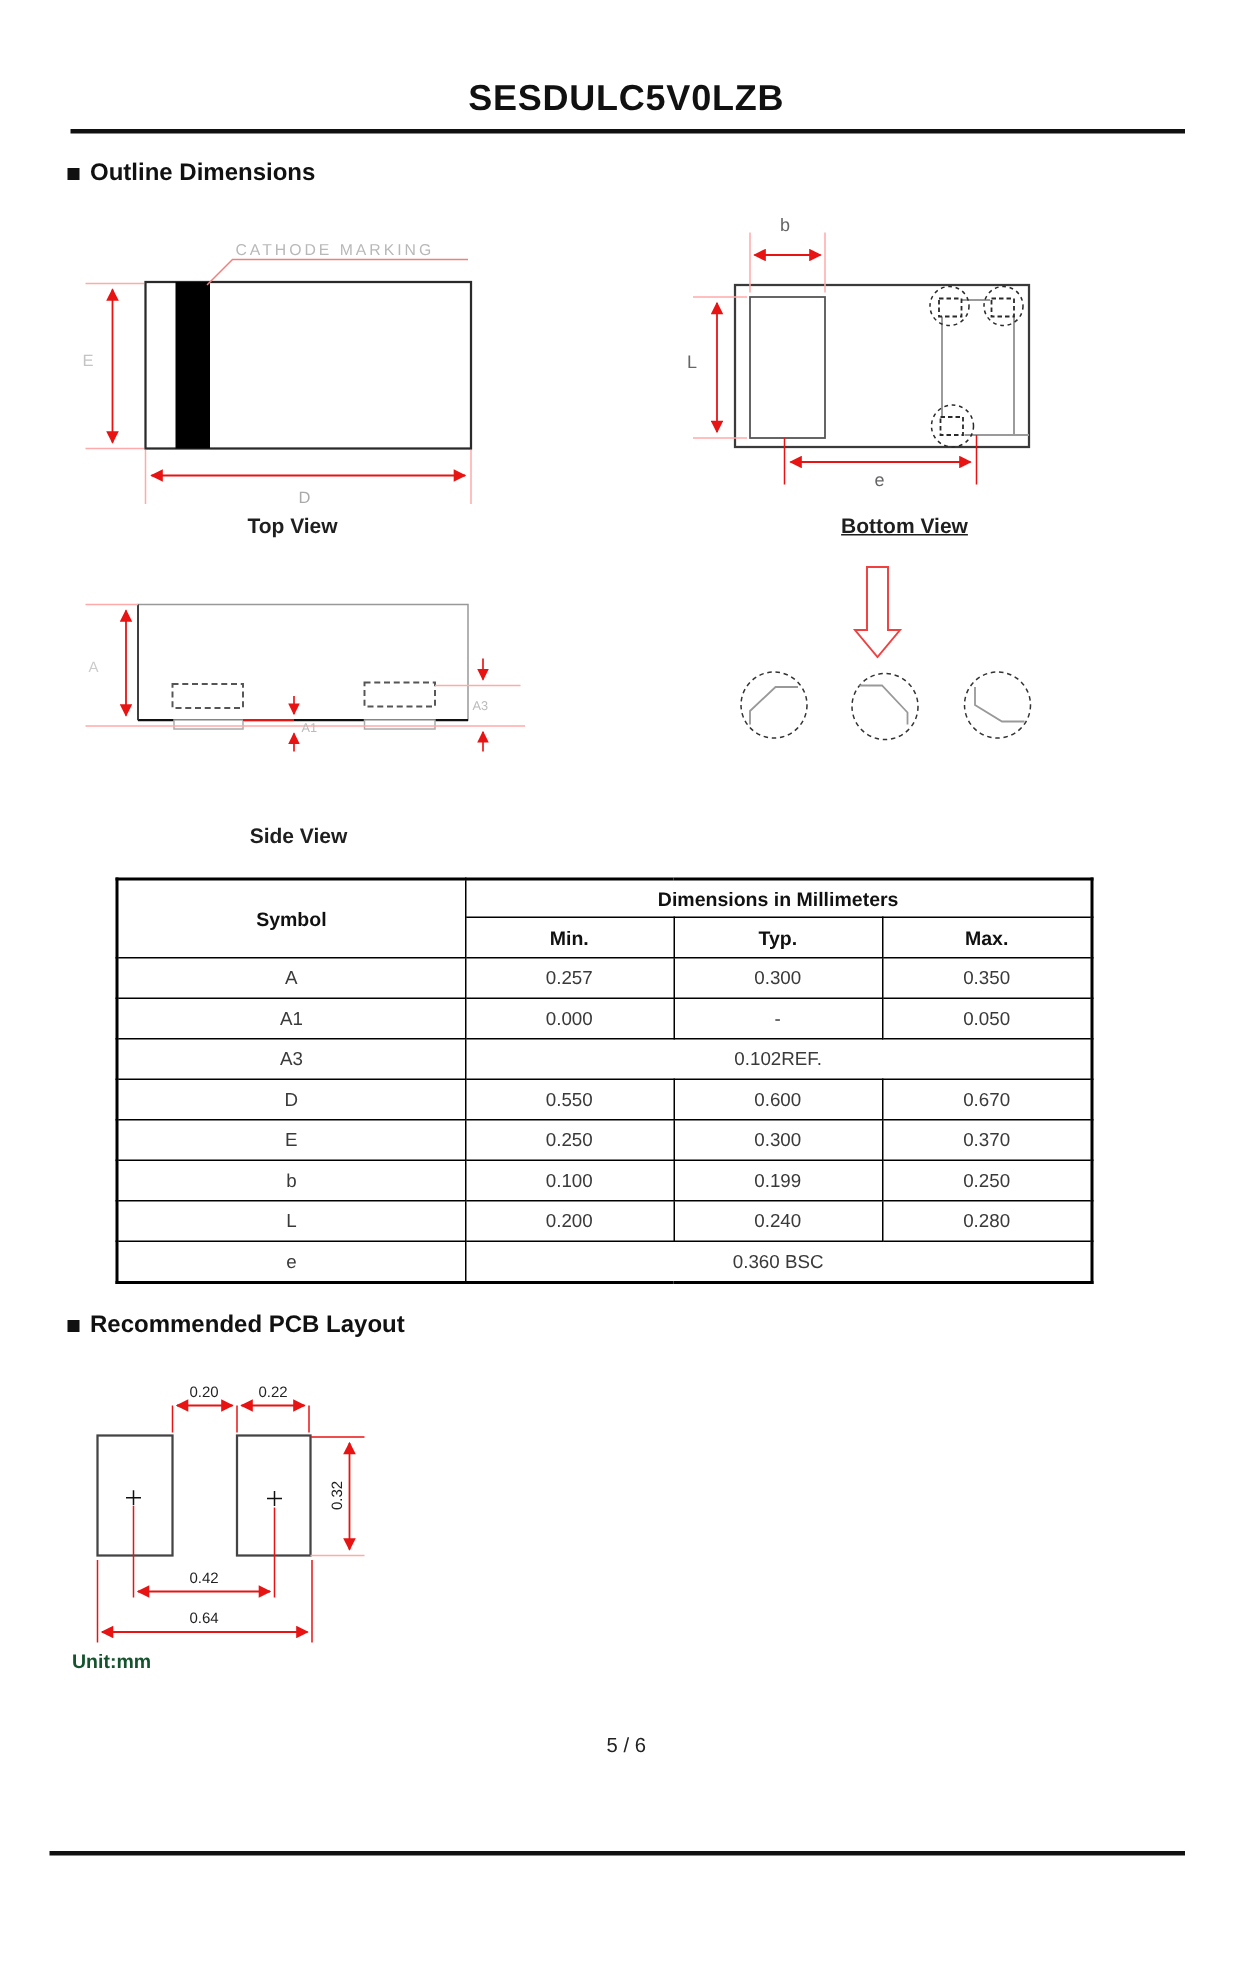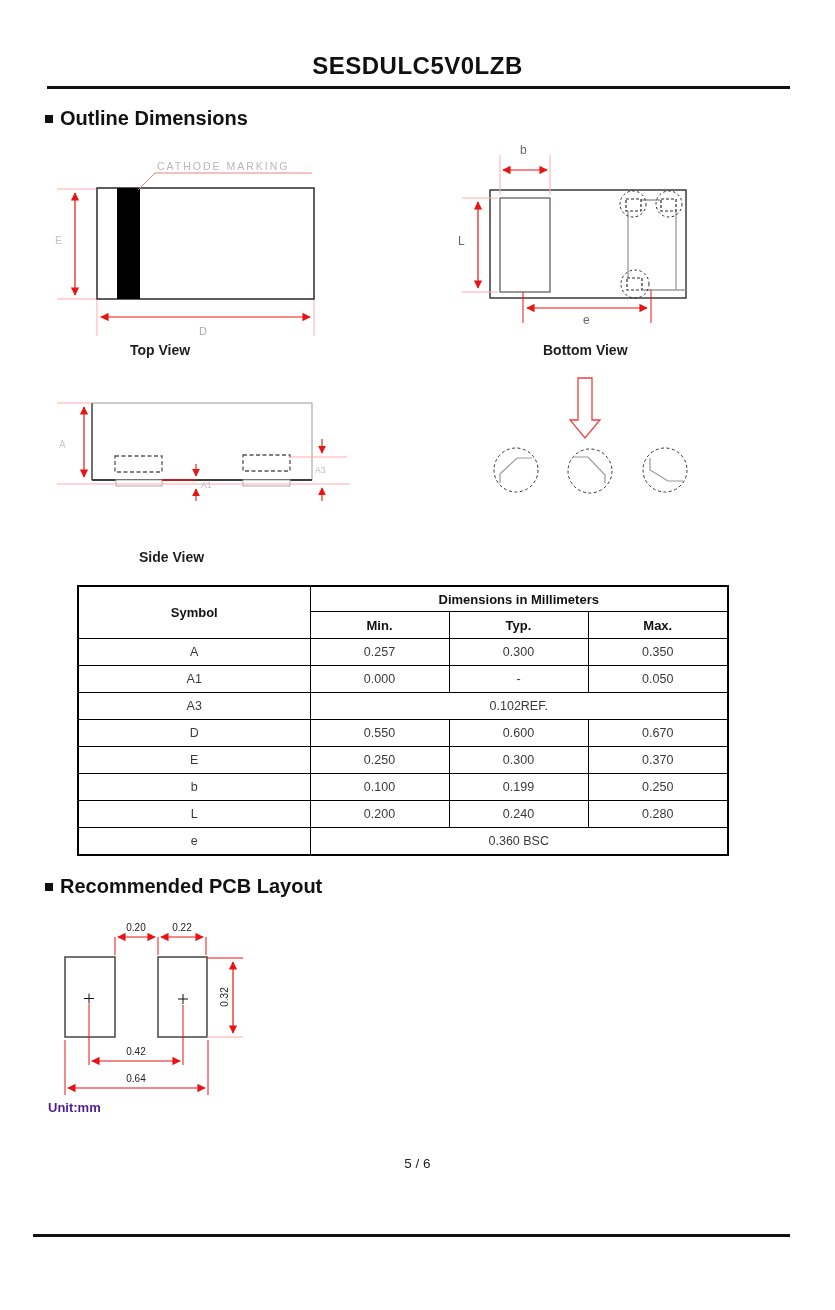--- a/index.html
+++ b/index.html
@@ -7,27 +7,27 @@
     position:relative;width:790px;height:1310px;background:#ffffff;overflow:hidden;
     font-family:"Liberation Sans", sans-serif;color:#1b1b1b;
   }
   .abs{position:absolute;}
   .doc-title{
     left:0;top:52px;width:835px;text-align:center;
     font-size:24px;font-weight:bold;letter-spacing:.5px;color:#111;
   }
   .rule{background:#111;}
   .section-heading{
-    font-size:20px;font-weight:bold;color:#111;display:flex;align-items:center;gap:7px;
+    font-size:16px;font-weight:bold;color:#111;display:flex;align-items:center;gap:7px;
   }
   .bullet-square{width:8px;height:8px;background:#111;display:inline-block;}
   .caption{
-    font-size:14px;font-weight:bold;color:#1f1f1f;
-  }
-  .unit-note{font-size:13px;font-weight:bold;color:#4c1d95;}
+    font-size:14px;font-weight:bold;color:#1f1f1f;text-align:center;
+  }
+  .unit-note{font-size:13px;font-weight:bold;color:#14532d;}
   .footer-page{left:0;top:1156px;width:835px;text-align:center;font-size:13.5px;color:#222;}
   table.dims{
     position:absolute;left:77px;top:585px;width:650px;
     border-collapse:collapse;table-layout:fixed;
     font-size:12.5px;color:#3a3a3a;
   }
   table.dims td{
     border:1px solid #000;text-align:center;vertical-align:middle;height:26px;padding:0;
   }
   table.dims{border:2px solid #000;}
@@ -150,21 +150,21 @@
       <circle cx="516" cy="330" r="22" stroke="#333" stroke-width="1" stroke-dasharray="3 2.5"></circle>
       <circle cx="590" cy="331" r="22" stroke="#333" stroke-width="1" stroke-dasharray="3 2.5"></circle>
       <circle cx="665" cy="330" r="22" stroke="#333" stroke-width="1" stroke-dasharray="3 2.5"></circle>
       <polyline points="500,343 500,334 517,318 532,318" stroke="#999" stroke-width="1.2"></polyline>
       <polyline points="573,317 588,317 605,335 605,343" stroke="#999" stroke-width="1.2"></polyline>
       <polyline points="650,318 650,330 668,341 683,341" stroke="#999" stroke-width="1.2"></polyline>
     </g>
   </svg>
 
   <div class="abs caption" style="left:130px;top:342px;width:130px;">Top View</div>
-  <div class="abs caption" style="left:543px;top:342px;width:120px;">Bottom View</div>
+  <div class="abs caption" style="left:543px;top:342px;width:120px;text-decoration:underline;">Bottom View</div>
   <div class="abs caption" style="left:139px;top:549px;width:120px;">Side View</div>
 
   <table class="dims">
     <colgroup>
         <col style="width:232px">
         <col style="width:139px">
         <col style="width:139px">
         <col style="width:140px">
       </colgroup>
     <tbody>

